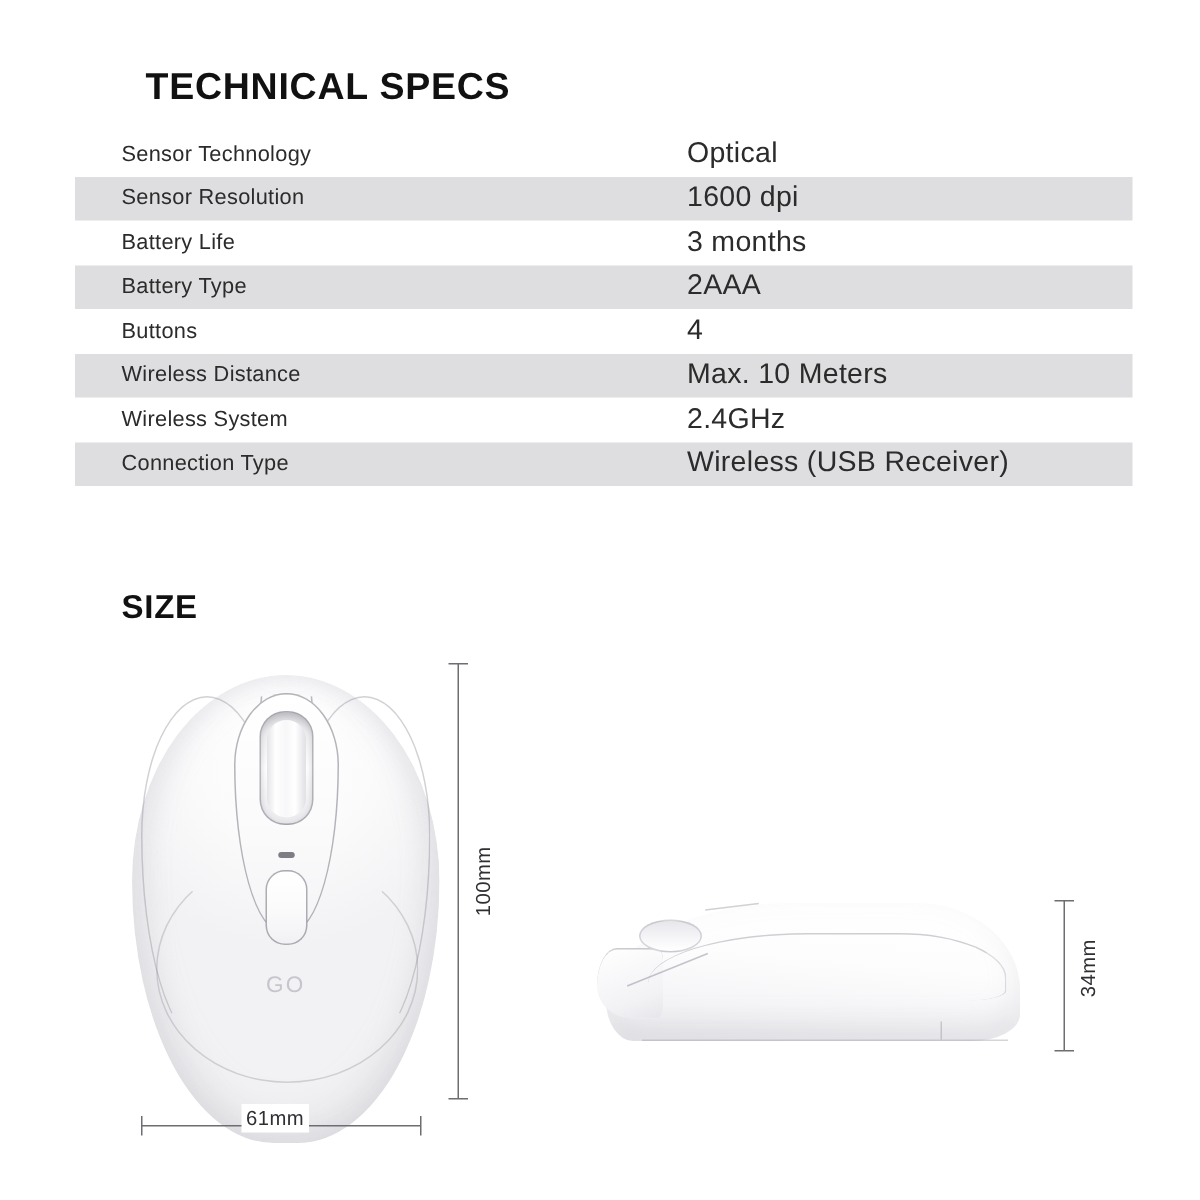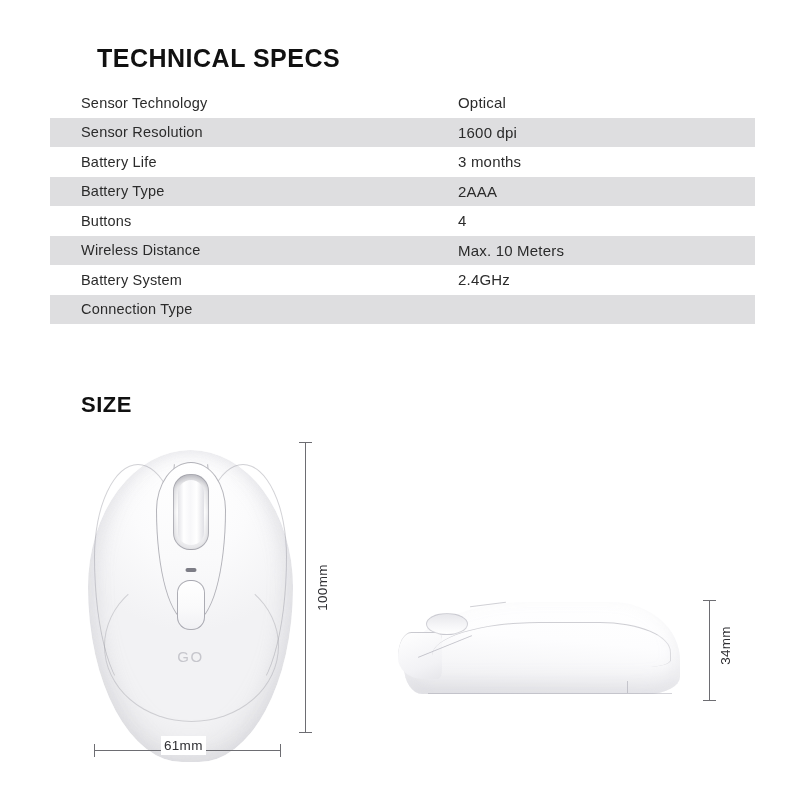--- a/index.html
+++ b/index.html
@@ -58,21 +58,21 @@
     position: absolute;
     left: 31px;
     font-size: 14.5px;
     color: #2b2b2b;
     letter-spacing: 0.2px;
     white-space: nowrap;
   }
   .spec-value {
     position: absolute;
     left: 408px;
-    font-size: 15px;
+    font-size: 19px;
     color: #2b2b2b;
     letter-spacing: 0.2px;
     white-space: nowrap;
   }
 
   
   #size-area {
     position: absolute;
     left: 0;
     top: 420px;
@@ -344,26 +344,27 @@
     <span class="spec-label">Buttons</span>
     <span class="spec-value">4</span>
   </div>
 
   <div class="spec-row shaded">
     <span class="spec-label">Wireless Distance</span>
     <span class="spec-value">Max. 10 Meters</span>
   </div>
 
   <div class="spec-row">
-    <span class="spec-label">Battery System</span>
+    <span class="spec-label">Wireless System</span>
     <span class="spec-value">2.4GHz</span>
   </div>
 
   <div class="spec-row shaded">
     <span class="spec-label">Connection Type</span>
+    <span class="spec-value">Wireless (USB Receiver)</span>
   </div>
 
 </div>
 
 <div class="section-heading" id="size-heading">SIZE</div>
 
 <div id="size-area">
 
   <div id="mouse-top-view">
     <div class="mt-body"></div>

